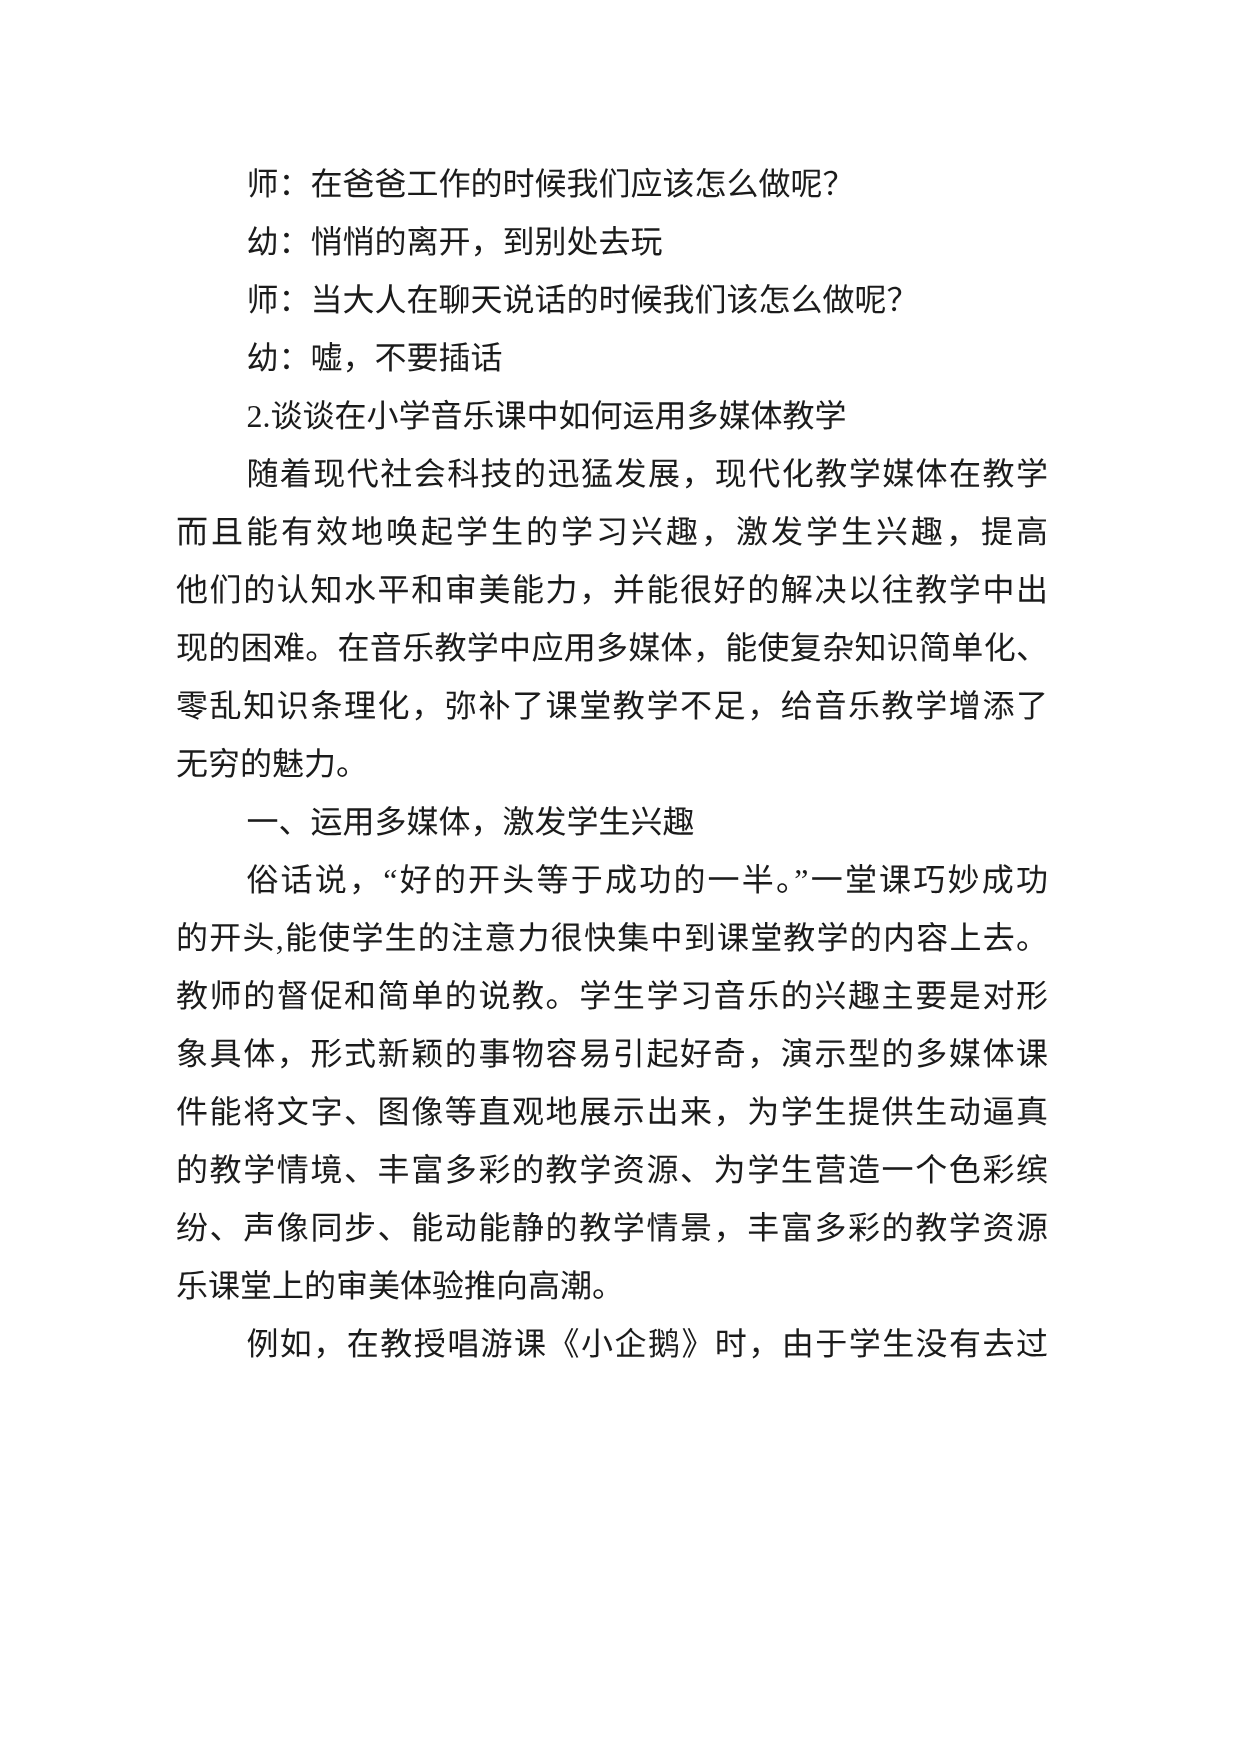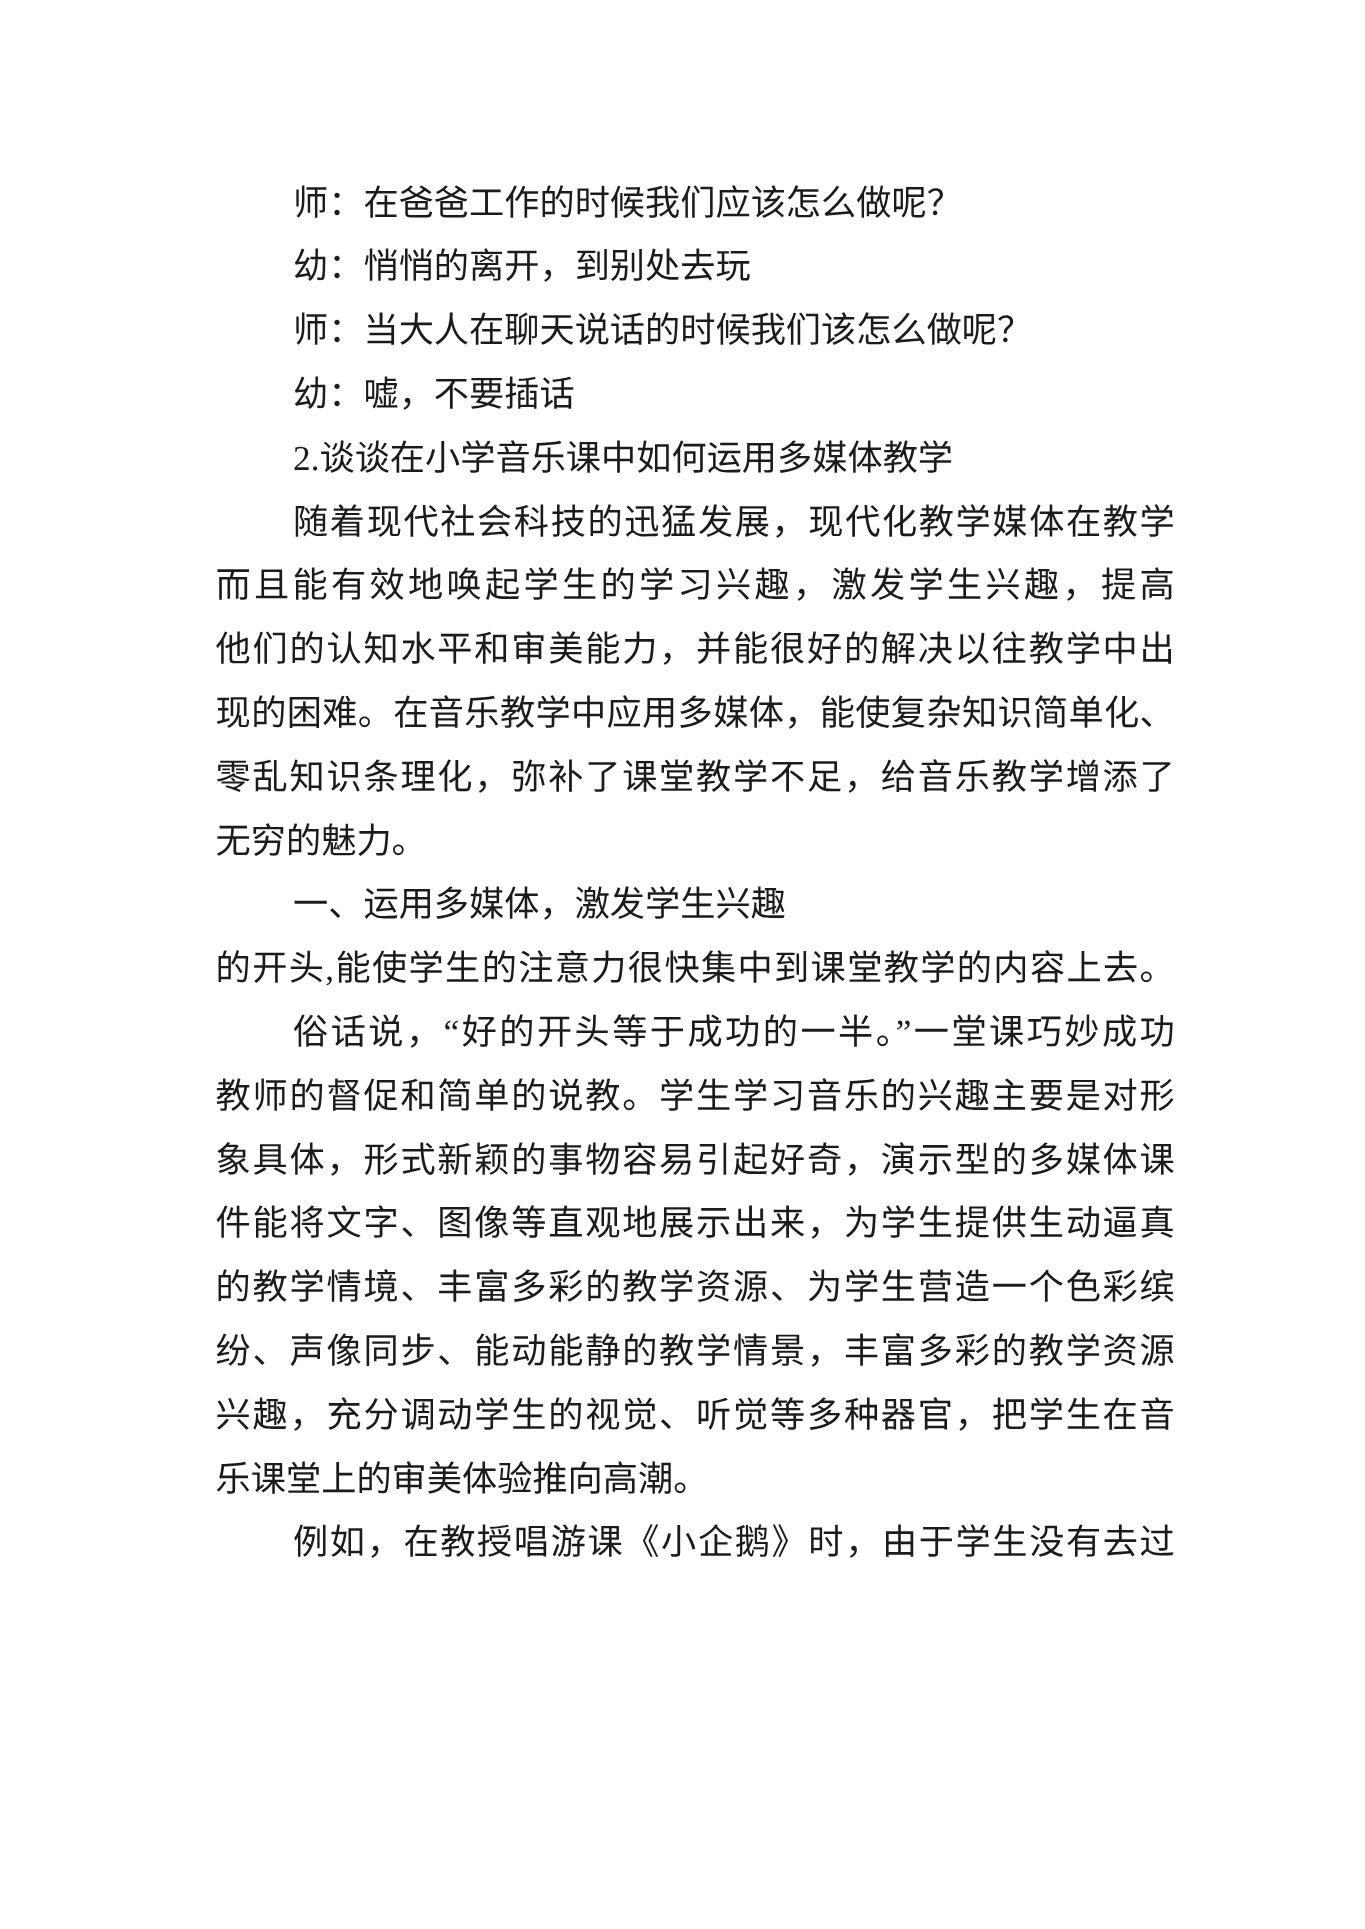--- a/index.html
+++ b/index.html
@@ -11,21 +11,21 @@
     position: relative;
     width: 1241px;
     height: 1754px;
     background: #ffffff;
     overflow: hidden;
     font-family: "Liberation Serif", "DejaVu Serif", serif;
     color: #1b1b1b;
   }
   .content {
     position: absolute;
-    left: 196px;
+    left: 176px;
     top: 155px;
     width: 872px;
   }
   .line {
     height: 58px;
     line-height: 58px;
     font-size: 32px;
     font-weight: 400;
     white-space: normal;
     text-align: justify;
@@ -51,24 +51,23 @@
     <div class="line indent">师：当大人在聊天说话的时候我们该怎么做呢？</div>
     <div class="line indent">幼：嘘，不要插话</div>
     <div class="line indent">2.谈谈在小学音乐课中如何运用多媒体教学</div>
     <div class="line indent full">随着现代社会科技的迅猛发展，现代化教学媒体在教学</div>
     <div class="line full">而且能有效地唤起学生的学习兴趣，激发学生兴趣，提高</div>
     <div class="line full">他们的认知水平和审美能力，并能很好的解决以往教学中出</div>
     <div class="line full">现的困难。在音乐教学中应用多媒体，能使复杂知识简单化、</div>
     <div class="line full">零乱知识条理化，弥补了课堂教学不足，给音乐教学增添了</div>
     <div class="line">无穷的魅力。</div>
     <div class="line indent">一、运用多媒体，激发学生兴趣</div>
+    <div class="line indent full">俗话说，“好的开头等于成功的一半。”一堂课巧妙成功</div>
     <div class="line full">的开头,能使学生的注意力很快集中到课堂教学的内容上去。</div>
-    <div class="line indent full">俗话说，“好的开头等于成功的一半。”一堂课巧妙成功</div>
     <div class="line full">教师的督促和简单的说教。学生学习音乐的兴趣主要是对形</div>
     <div class="line full">象具体，形式新颖的事物容易引起好奇，演示型的多媒体课</div>
     <div class="line full">件能将文字、图像等直观地展示出来，为学生提供生动逼真</div>
     <div class="line full">的教学情境、丰富多彩的教学资源、为学生营造一个色彩缤</div>
     <div class="line full">纷、声像同步、能动能静的教学情景，丰富多彩的教学资源</div>
-    <div class="line full">兴趣，充分调动学生的视觉、听觉等多种器官，把学生在音</div>
     <div class="line">乐课堂上的审美体验推向高潮。</div>
     <div class="line indent full">例如，在教授唱游课《小企鹅》时，由于学生没有去过</div>
   </div>
 </div>
 
 </body></html>

